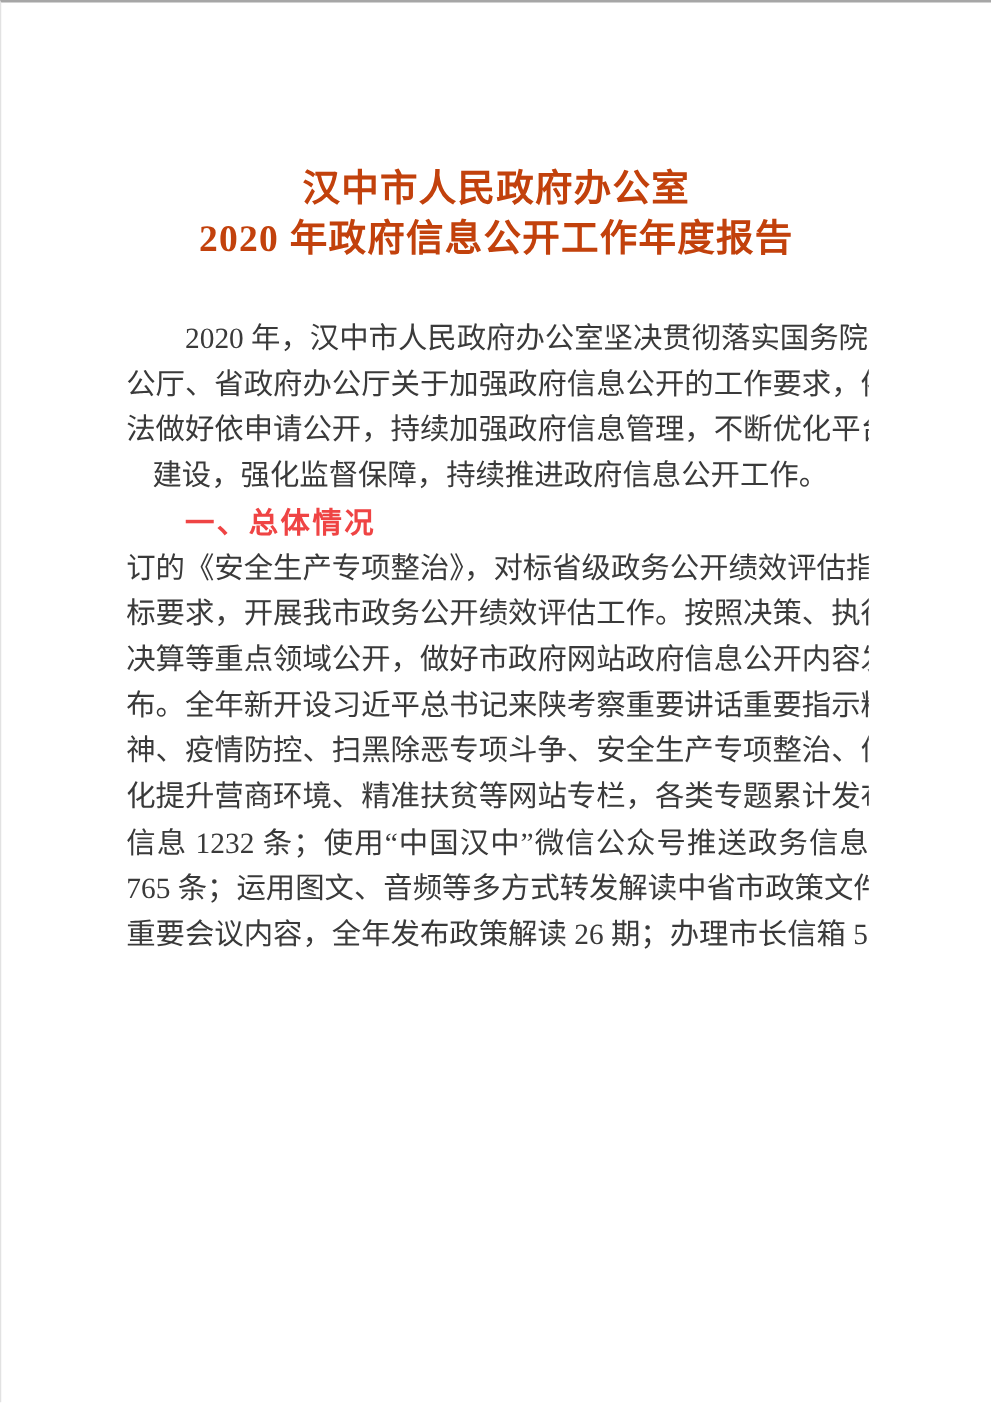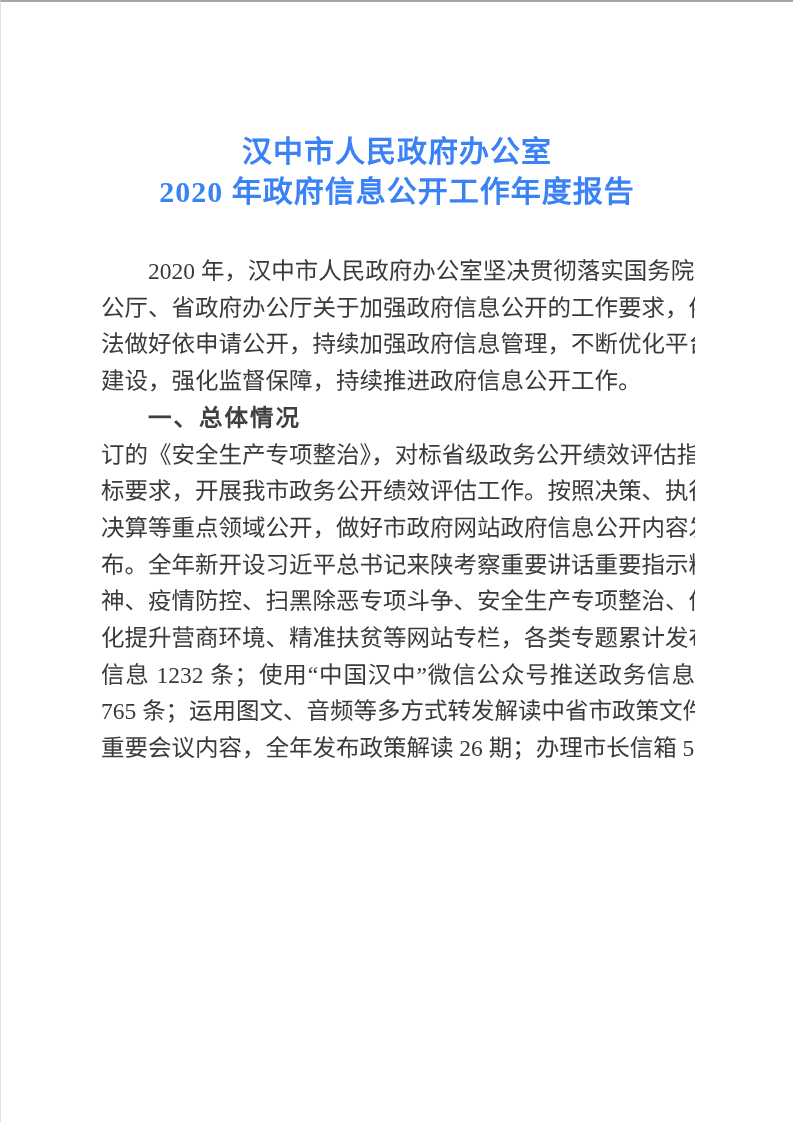--- a/index.html
+++ b/index.html
@@ -18,46 +18,47 @@
     border-left: 1px solid #e2e2e2;
     overflow: hidden;
   }
   .title-block {
     padding-top: 130px;
     text-align: center;
     font-family: "Liberation Serif", "DejaVu Serif", serif;
     font-weight: 700;
     font-size: 30px;
     line-height: 40px;
-    color: #3b82f6;
+    color: #c2410c;
     letter-spacing: 1px;
   }
   .body-block {
     margin: 41px 98px 0 100px;
     font-family: "Liberation Serif", "DejaVu Serif", serif;
     font-size: 23.5px;
     line-height: 36.7px;
     color: #3a3a3a;
   }
   .line {
     text-align: justify;
     text-align-last: justify;
     white-space: nowrap;       
     overflow: hidden;
   }
   .first {
     text-indent: 2em;
   }
   .para-end {
     text-align-last: left;
+    margin-left: 21px;
   }
   .heading {
     font-family: "Liberation Sans", "DejaVu Sans", sans-serif;
     font-weight: 700;
-    color: #404040;
+    color: #ef4444;
     text-align-last: left;
     text-indent: 2em;
     letter-spacing: 2px;
   }
 </style>
 </head>
 <body>
 
 <div class="page">
 

